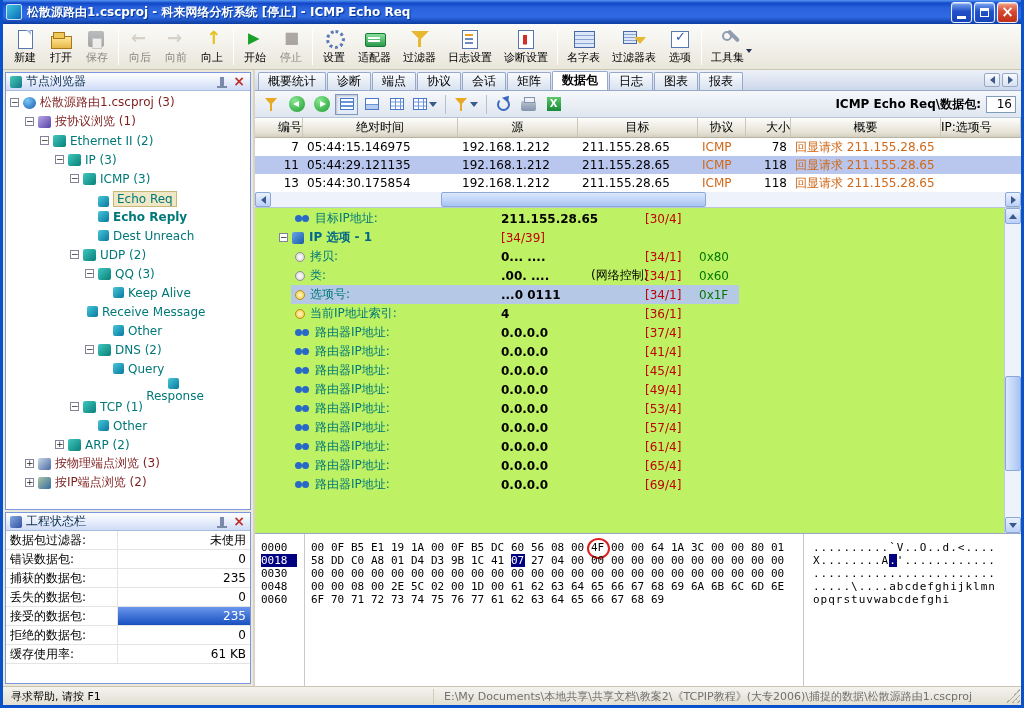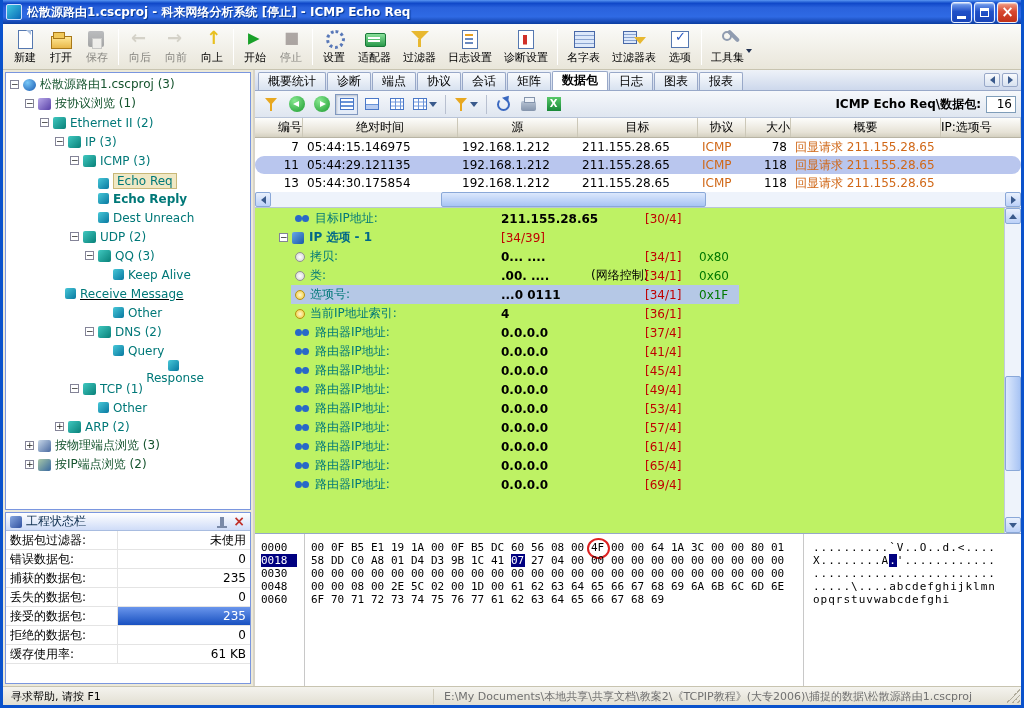--- a/index.html
+++ b/index.html
@@ -87,21 +87,21 @@
 .expander{width:9px;height:9px;border:1px solid #848498;background:#fff;font-size:9px;line-height:7px;text-align:center;margin-right:4px;flex:none;color:#202020;}
 .exp-spacer{width:13px;flex:none;}
 .node-icon{width:13px;height:12px;margin-right:4px;flex:none;border-radius:2px;}
 .project-icon{background:radial-gradient(circle at 35% 30%,#78c8f8,#1858b0);border-radius:50%;}
 .browse-icon{background:linear-gradient(135deg,#b8a8e8,#5840a8);}
 .protocol-icon{background:linear-gradient(135deg,#40c8c0,#088078);}
 .leaf-icon{width:11px;height:11px;background:linear-gradient(135deg,#48c8d8,#0878a0);}
 .physical-endpoint-icon{background:linear-gradient(135deg,#c8d8e8,#4868a0);}
 .ip-endpoint-icon{background:linear-gradient(135deg,#a8c8a8,#3868a0);}
 .tree-label{color:#007878;font-size:12px;}
-.tree-label.dark{color:#14532d;}
+.tree-label.dark{color:#7f1d1d;}
 .tree-row.selected .tree-label{background:#f0e8c4;border:1px solid #c8b878;padding:0 3px;}
 
 
 .status-table{flex:1;background:#fff;overflow:hidden;}
 .status-row{height:19px;display:flex;border-bottom:1px solid #e4e4e4;align-items:stretch;}
 .status-label{width:112px;padding-left:4px;border-right:1px solid #e4e4e4;display:flex;align-items:center;white-space:nowrap;}
 .status-value{flex:1;display:flex;align-items:center;justify-content:flex-end;padding-right:4px;white-space:nowrap;}
 .status-value.bar{background:linear-gradient(to bottom,#6a96ec,#1850c0);color:#fff;}
 
 
@@ -140,21 +140,21 @@
 .excel-icon::before{content:"X";}
 .pkt-info{margin-left:auto;display:flex;align-items:center;gap:5px;}
 .pkt-info-label{font-weight:bold;font-size:12px;white-space:nowrap;}
 .pkt-count{width:30px;height:17px;background:#fff;border:1px solid #7f9db9;text-align:right;padding-right:3px;font-size:12px;line-height:15px;}
 
 
 .pt-head{height:20px;flex:none;display:flex;background:linear-gradient(to bottom,#fdfdfb,#e6e2d6 75%,#d4d0c0);border-bottom:1px solid #b8b4a4;font-size:12px;}
 .pt-hcell{border-right:1px solid #ccc8b8;display:flex;align-items:center;justify-content:center;white-space:nowrap;overflow:hidden;flex:none;}
 .pt-body{flex:none;}
 .pt-row{height:18px;display:flex;font-size:12px;}
-.pt-row.selected{background:#b9c6ee;border-radius:9px;}
+.pt-row.selected{background:#b9c6ee;}
 .pt-cell{display:flex;align-items:center;padding:0 4px;white-space:nowrap;overflow:hidden;flex:none;}
 .c0{width:48px;justify-content:flex-end;}
 .c1{width:155px;}
 .c2{width:120px;}
 .c3{width:120px;}
 .c4{width:48px;}
 .c5{width:45px;justify-content:flex-end;}
 .c6{width:150px;}
 .c7{flex:1 1 auto;min-width:0;justify-content:flex-start;}
 .pt-cell.orange{color:#d06818;}
@@ -337,20 +337,26 @@
         <span class="tb-bottom">
           <span class="tb-label">工具集</span>
           <span class="tb-drop"></span>
         </span>
       </div>
     </div>
 
   <div class="content">
     <div class="leftcol">
       <div class="panel nodepanel">
+        <div class="panel-hdr">
+          <span class="ph-icon nb-icon"></span>
+          <span class="ph-title">节点浏览器</span>
+          <span class="pin-icon"></span>
+          <span class="panel-close"></span>
+        </div>
         <div class="tree" id="tree">
             <div class="tree-row" style="padding-left: 4px;">
               <span class="expander">−</span>
               <span class="node-icon project-icon"></span>
               <span class="tree-label dark">松散源路由1.cscproj (3)</span>
             </div>
             <div class="tree-row" style="padding-left: 19px;">
               <span class="expander">−</span>
               <span class="node-icon browse-icon"></span>
               <span class="tree-label dark">按协议浏览 (1)</span>
@@ -393,21 +399,21 @@
             <div class="tree-row" style="padding-left: 79px;">
               <span class="expander">−</span>
               <span class="node-icon protocol-icon"></span>
               <span class="tree-label">QQ (3)</span>
             </div>
             <div class="tree-row" style="padding-left: 94px;">
               <span class="exp-spacer"></span>
               <span class="node-icon leaf-icon"></span>
               <span class="tree-label">Keep Alive</span>
             </div>
-            <div class="tree-row" style="padding-left: 46px; text-decoration: underline;">
+            <div class="tree-row" style="padding-left: 68px;">
               <span class="exp-spacer"></span>
               <span class="node-icon leaf-icon"></span>
               <span class="tree-label">Receive Message</span>
             </div>
             <div class="tree-row" style="padding-left: 94px;">
               <span class="exp-spacer"></span>
               <span class="node-icon leaf-icon"></span>
               <span class="tree-label">Other</span>
             </div>
             <div class="tree-row" style="padding-left: 79px;">

